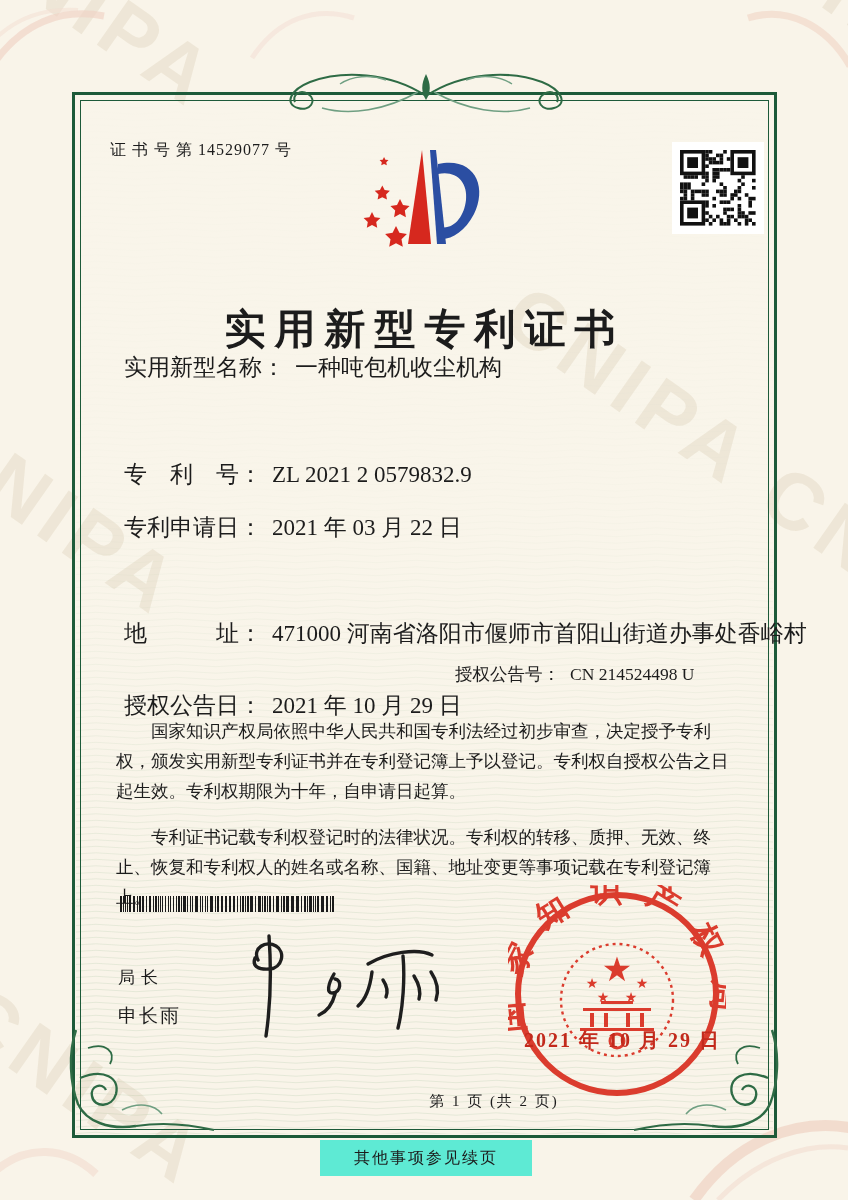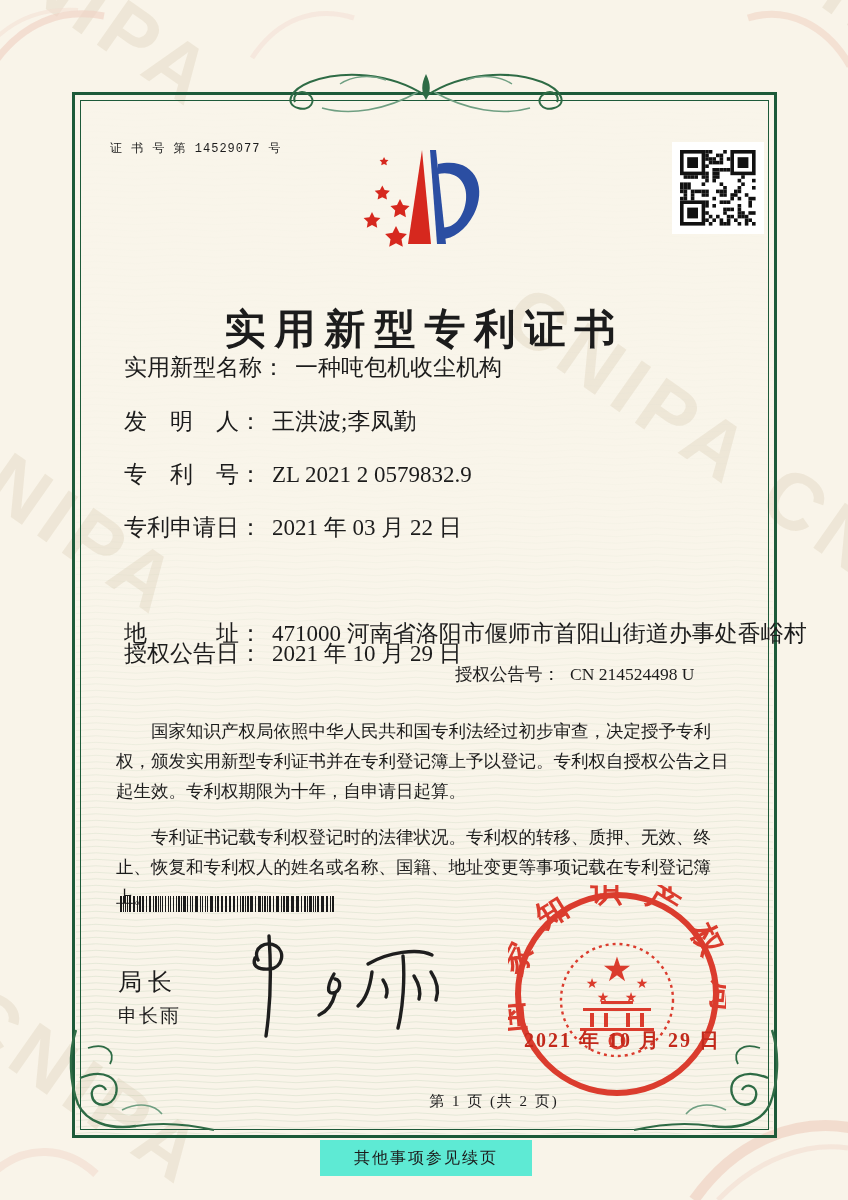--- a/index.html
+++ b/index.html
@@ -14,30 +14,30 @@
   #border-outer{position:absolute;left:72px;top:92px;width:705px;height:1046px;
       border:3px solid #1d5a39;z-index:2;box-sizing:border-box;}
   #border-inner{position:absolute;left:80px;top:100px;width:689px;height:1030px;
       border:1px solid #1d5a39;z-index:2;box-sizing:border-box;}
   
   #waves{position:absolute;left:76px;top:96px;z-index:0;}
   #wave-fade{position:absolute;left:76px;top:96px;width:697px;height:1038px;z-index:0;
       background:linear-gradient(180deg,rgba(249,245,234,.95) 0%,rgba(249,245,234,.88) 38%,
       rgba(249,245,234,.45) 60%,rgba(249,245,234,.10) 76%,rgba(249,245,234,0) 88%);}
   .content{z-index:3;}
-  #cert-no{left:110px;top:140px;font-size:12px;letter-spacing:1px;font-family:Liberation Mono, monospace;}
+  #cert-no{left:110px;top:140px;font-size:16px;letter-spacing:1px;}
   #title{left:72px;top:256px;width:705px;text-align:center;font-size:41px;font-weight:bold;
       letter-spacing:9px;margin-top:46px;}
   .field-row{position:absolute;left:112px;font-size:23px;z-index:3;white-space:nowrap;margin-left:12px;}
   .field-label{display:inline-block;}
   .field-value{margin-left:10px;}
   #grant-no{position:absolute;left:455px;font-size:17.5px;z-index:3;white-space:nowrap;}
   #body-text{left:100px;top:700px;width:650px;font-size:17.5px;line-height:1.72;z-index:3;}
   #body-text p{margin:16px;text-indent:2em;font-family:"Liberation Serif",serif;}
-  #signer-title{left:118px;top:966px;font-size:24px;letter-spacing:6px;}
+  #signer-title{left:118px;top:966px;font-size:17px;letter-spacing:6px;}
   #signer-name{left:118px;top:1003px;font-size:19px;letter-spacing:2px;text-align:center;}
   #page-info{left:72px;top:1092px;width:844px;text-align:center;font-size:15px;letter-spacing:2px;}
   #note-strip{left:320px;top:1140px;width:212px;height:36px;background:#5eead4;z-index:3;
       text-align:center;line-height:36px;font-size:16px;letter-spacing:2px;}
   #seal-date{left:524px;top:1027px;font-size:20px;letter-spacing:2px;color:#c22a1c;z-index:4;
       font-weight:bold;}
   .swirl{z-index:1;pointer-events:none;}
 </style>
 </head>
 <body>
@@ -414,33 +414,30 @@
         <rect x="3.6" y="54" width="18" height="18" fill="#fff"></rect>
         <rect x="7.2" y="57.6" width="10.8" height="10.8" fill="#111"></rect>
       </svg>
   </div>
 
   <div class="abs content" id="title">实用新型专利证书</div>
 
   <div class="field-row" style="top:352px;">
     <span class="field-label">实用新型名称：</span><span class="field-value">一种吨包机收尘机构</span>
   </div>
-  <div class="field-row" style="top:406px;">
-    <span class="field-label">发　明　人：</span><span class="field-value">王洪波;李凤勤</span>
-  </div>
   <div class="field-row" style="top:459px;">
     <span class="field-label">专　利　号：</span><span class="field-value">ZL 2021 2 0579832.9</span>
   </div>
   <div class="field-row" style="top:512px;">
     <span class="field-label">专利申请日：</span><span class="field-value">2021 年 03 月 22 日</span>
   </div>
   <div class="field-row" style="top:618px;">
     <span class="field-label">地　　　址：</span><span class="field-value">471000 河南省洛阳市偃师市首阳山街道办事处香峪村</span>
   </div>
-  <div class="field-row" style="top:638px;">
+  <div class="field-row" style="top:690px;">
     <span class="field-label">授权公告日：</span><span class="field-value">2021 年 10 月 29 日</span>
   </div>
   <div id="grant-no" style="top:662px;">
     <span class="field-label">授权公告号：</span><span class="field-value">CN 214524498 U</span>
   </div>
 
   <div class="abs content" id="body-text">
     <p>国家知识产权局依照中华人民共和国专利法经过初步审查，决定授予专利权，颁发实用新型专利证书并在专利登记簿上予以登记。专利权自授权公告之日起生效。专利权期限为十年，自申请日起算。</p>
     <p>专利证书记载专利权登记时的法律状况。专利权的转移、质押、无效、终止、恢复和专利权人的姓名或名称、国籍、地址变更等事项记载在专利登记簿上。</p>
   </div>

